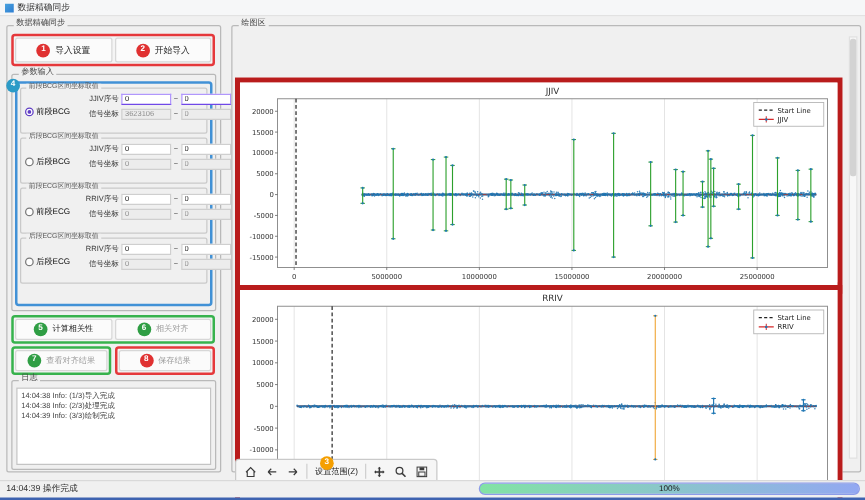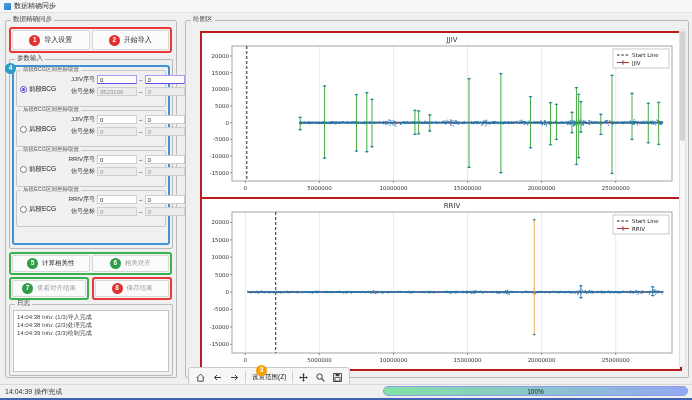--- a/index.html
+++ b/index.html
@@ -69,21 +69,21 @@
   #action-row1{left:3px;top:231px;width:163px;height:23px;}
   #action-row2a{left:3px;top:256px;width:80px;height:23px;}
   #action-row2b{left:86px;top:256px;width:80px;height:23px;}
   .action-box .btn{font-size:6.5px;}
 
   #log-group{position:absolute;left:3px;top:283px;width:164px;height:72px;
              border:1px solid #b9b9b9;border-radius:2px;box-sizing:border-box;}
   .log-box{position:absolute;left:3px;top:5px;right:3px;bottom:3px;background:#fff;
            border:1px solid #c4c4c4;font-size:6px;color:#444;padding:2px 3px;line-height:8px;overflow:hidden;}
 
-  .fig{position:absolute;left:14px;background:#fff;border:2px solid #b91c1c;box-sizing:content-box;}
+  .fig{position:absolute;left:2px;background:#fff;border:4px solid #b91c1c;box-sizing:content-box;margin-top:31px;}
   #fig1{top:10px;}
   #fig2{top:176px;}
 
   #plot-toolbar{position:absolute;left:2px;top:346px;height:18px;display:flex;align-items:center;
                 gap:4px;padding:0 5px;border:1px solid #c9c9c9;border-radius:3px;background:#f6f6f6;}
   .tb-btn{display:flex;align-items:center;justify-content:center;width:13px;height:14px;
           background:transparent;border:none;padding:0;cursor:default;}
   .tb-range{display:flex;align-items:center;font-size:6.5px;color:#222;background:transparent;
             border:none;padding:0 2px;position:relative;font-family:inherit;}
   #range-badge{position:absolute;left:6px;top:-8px;}

